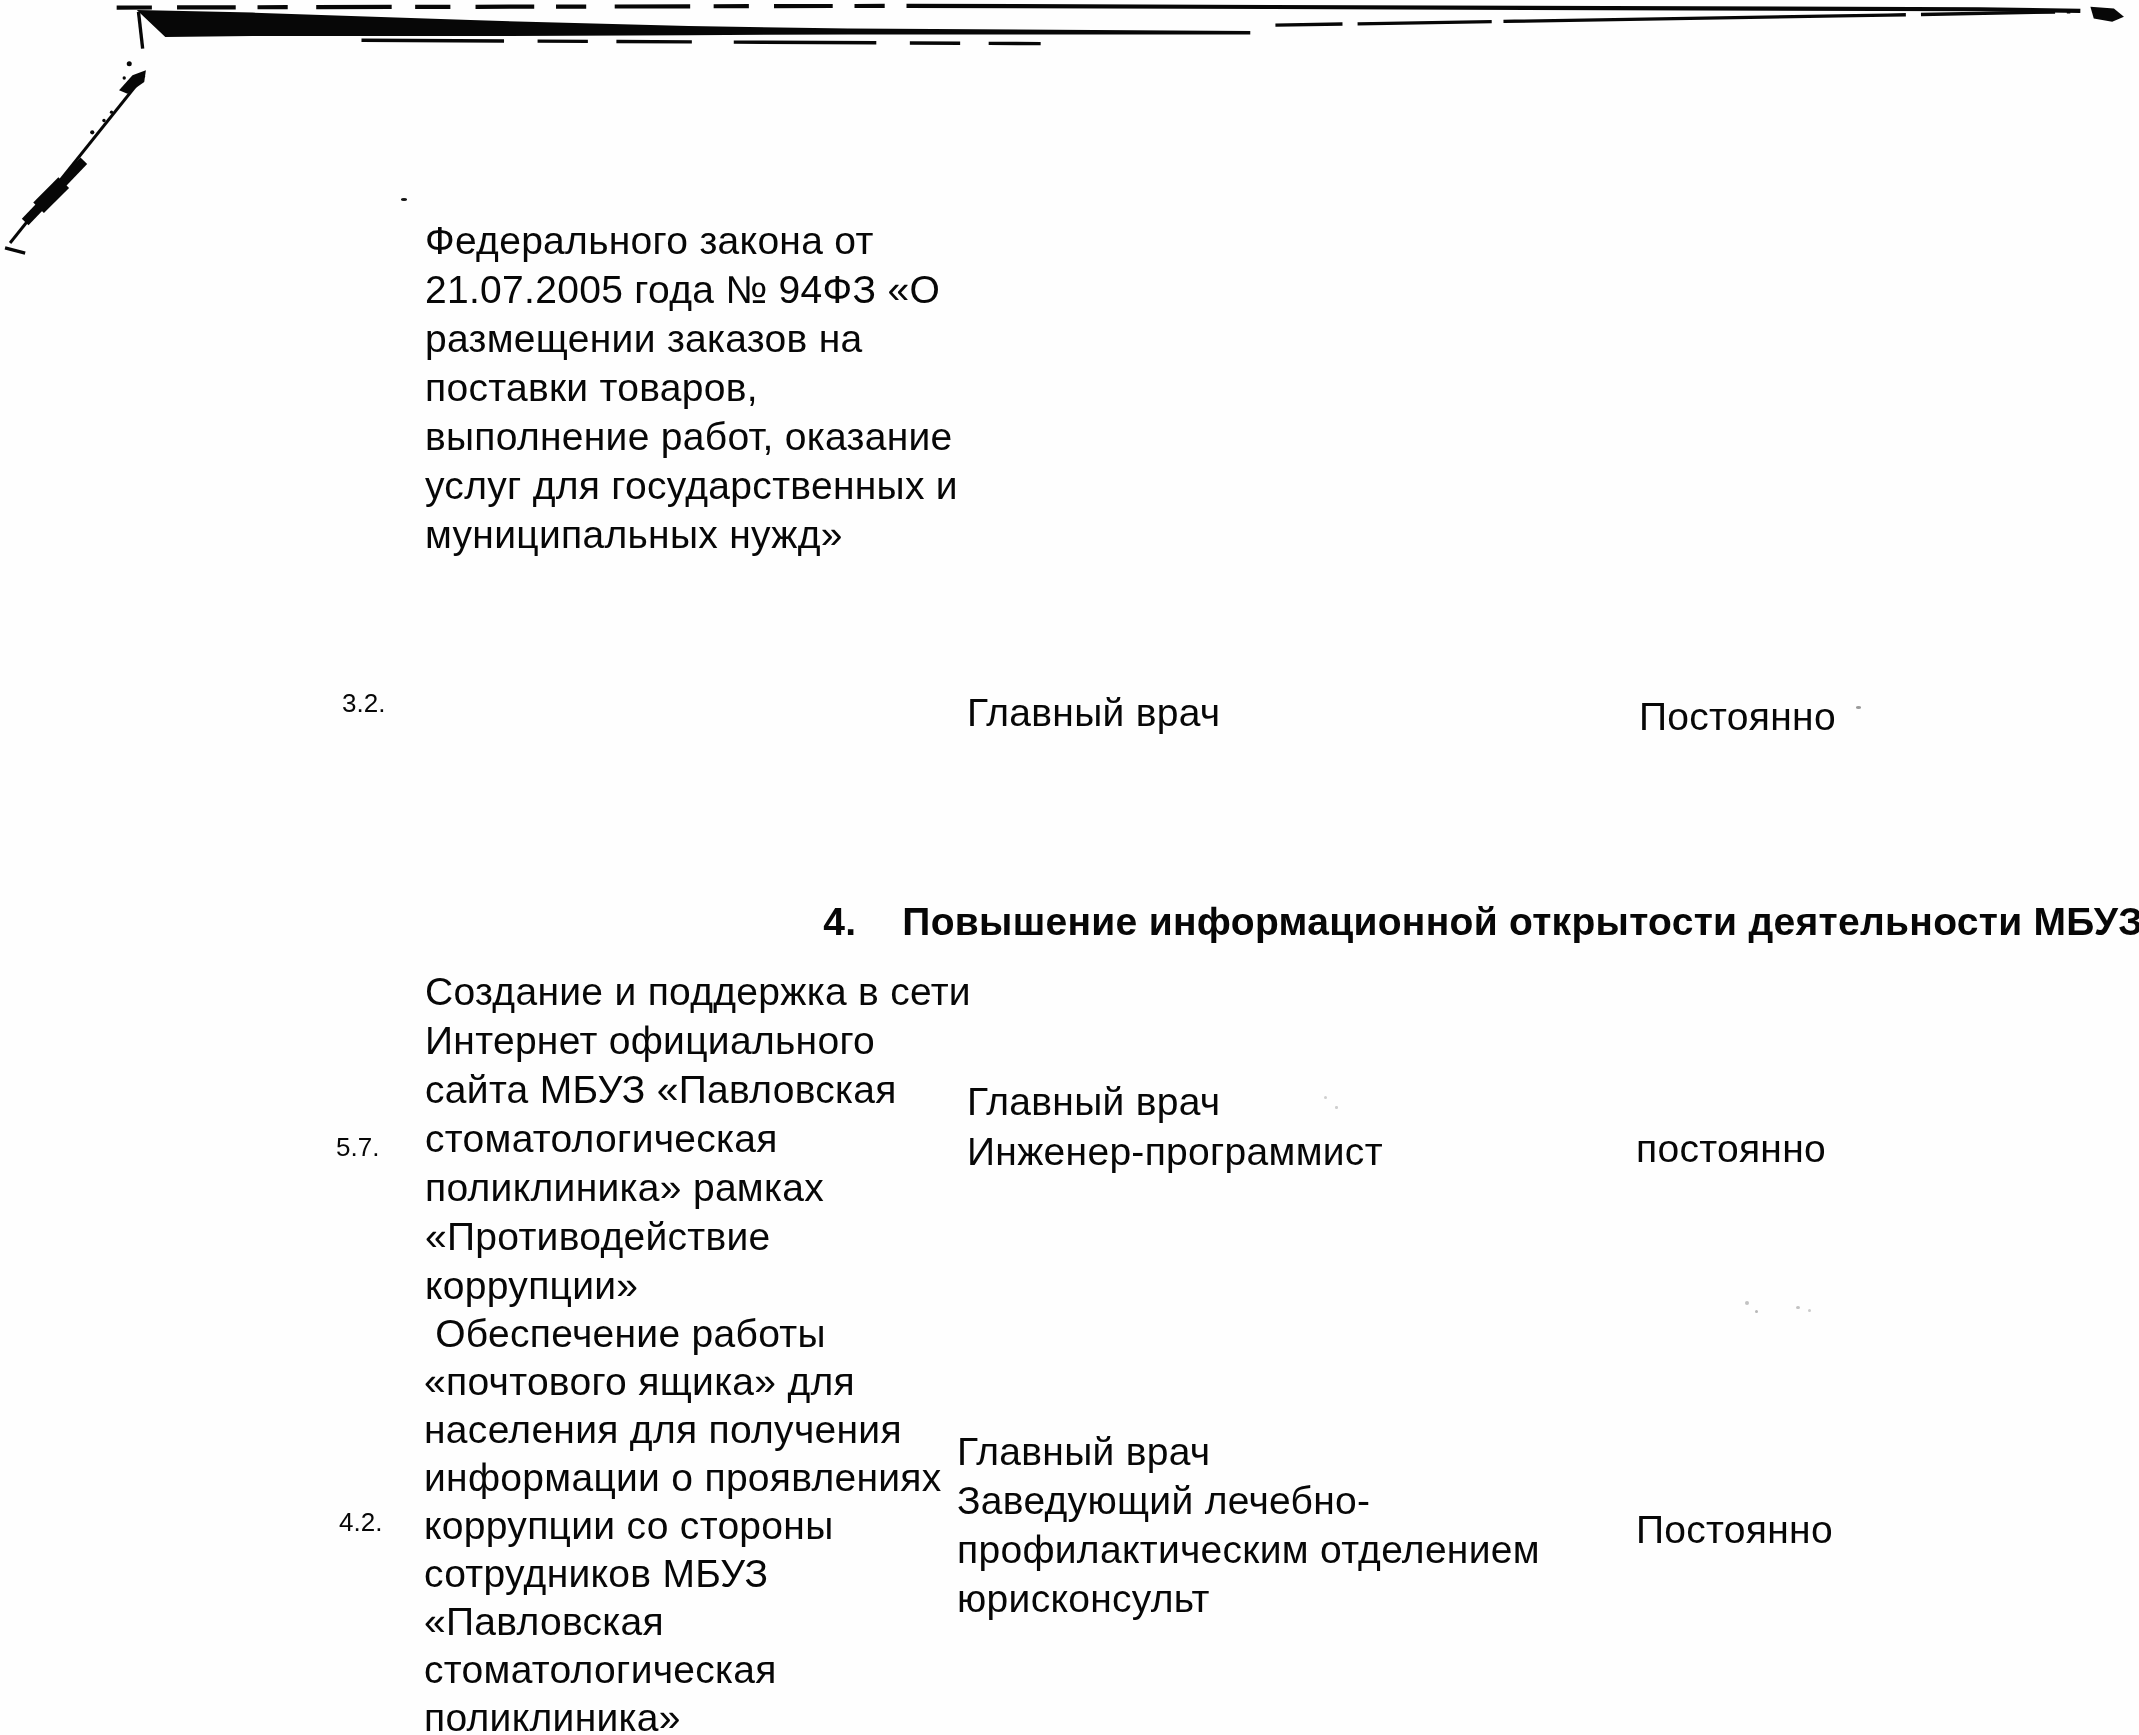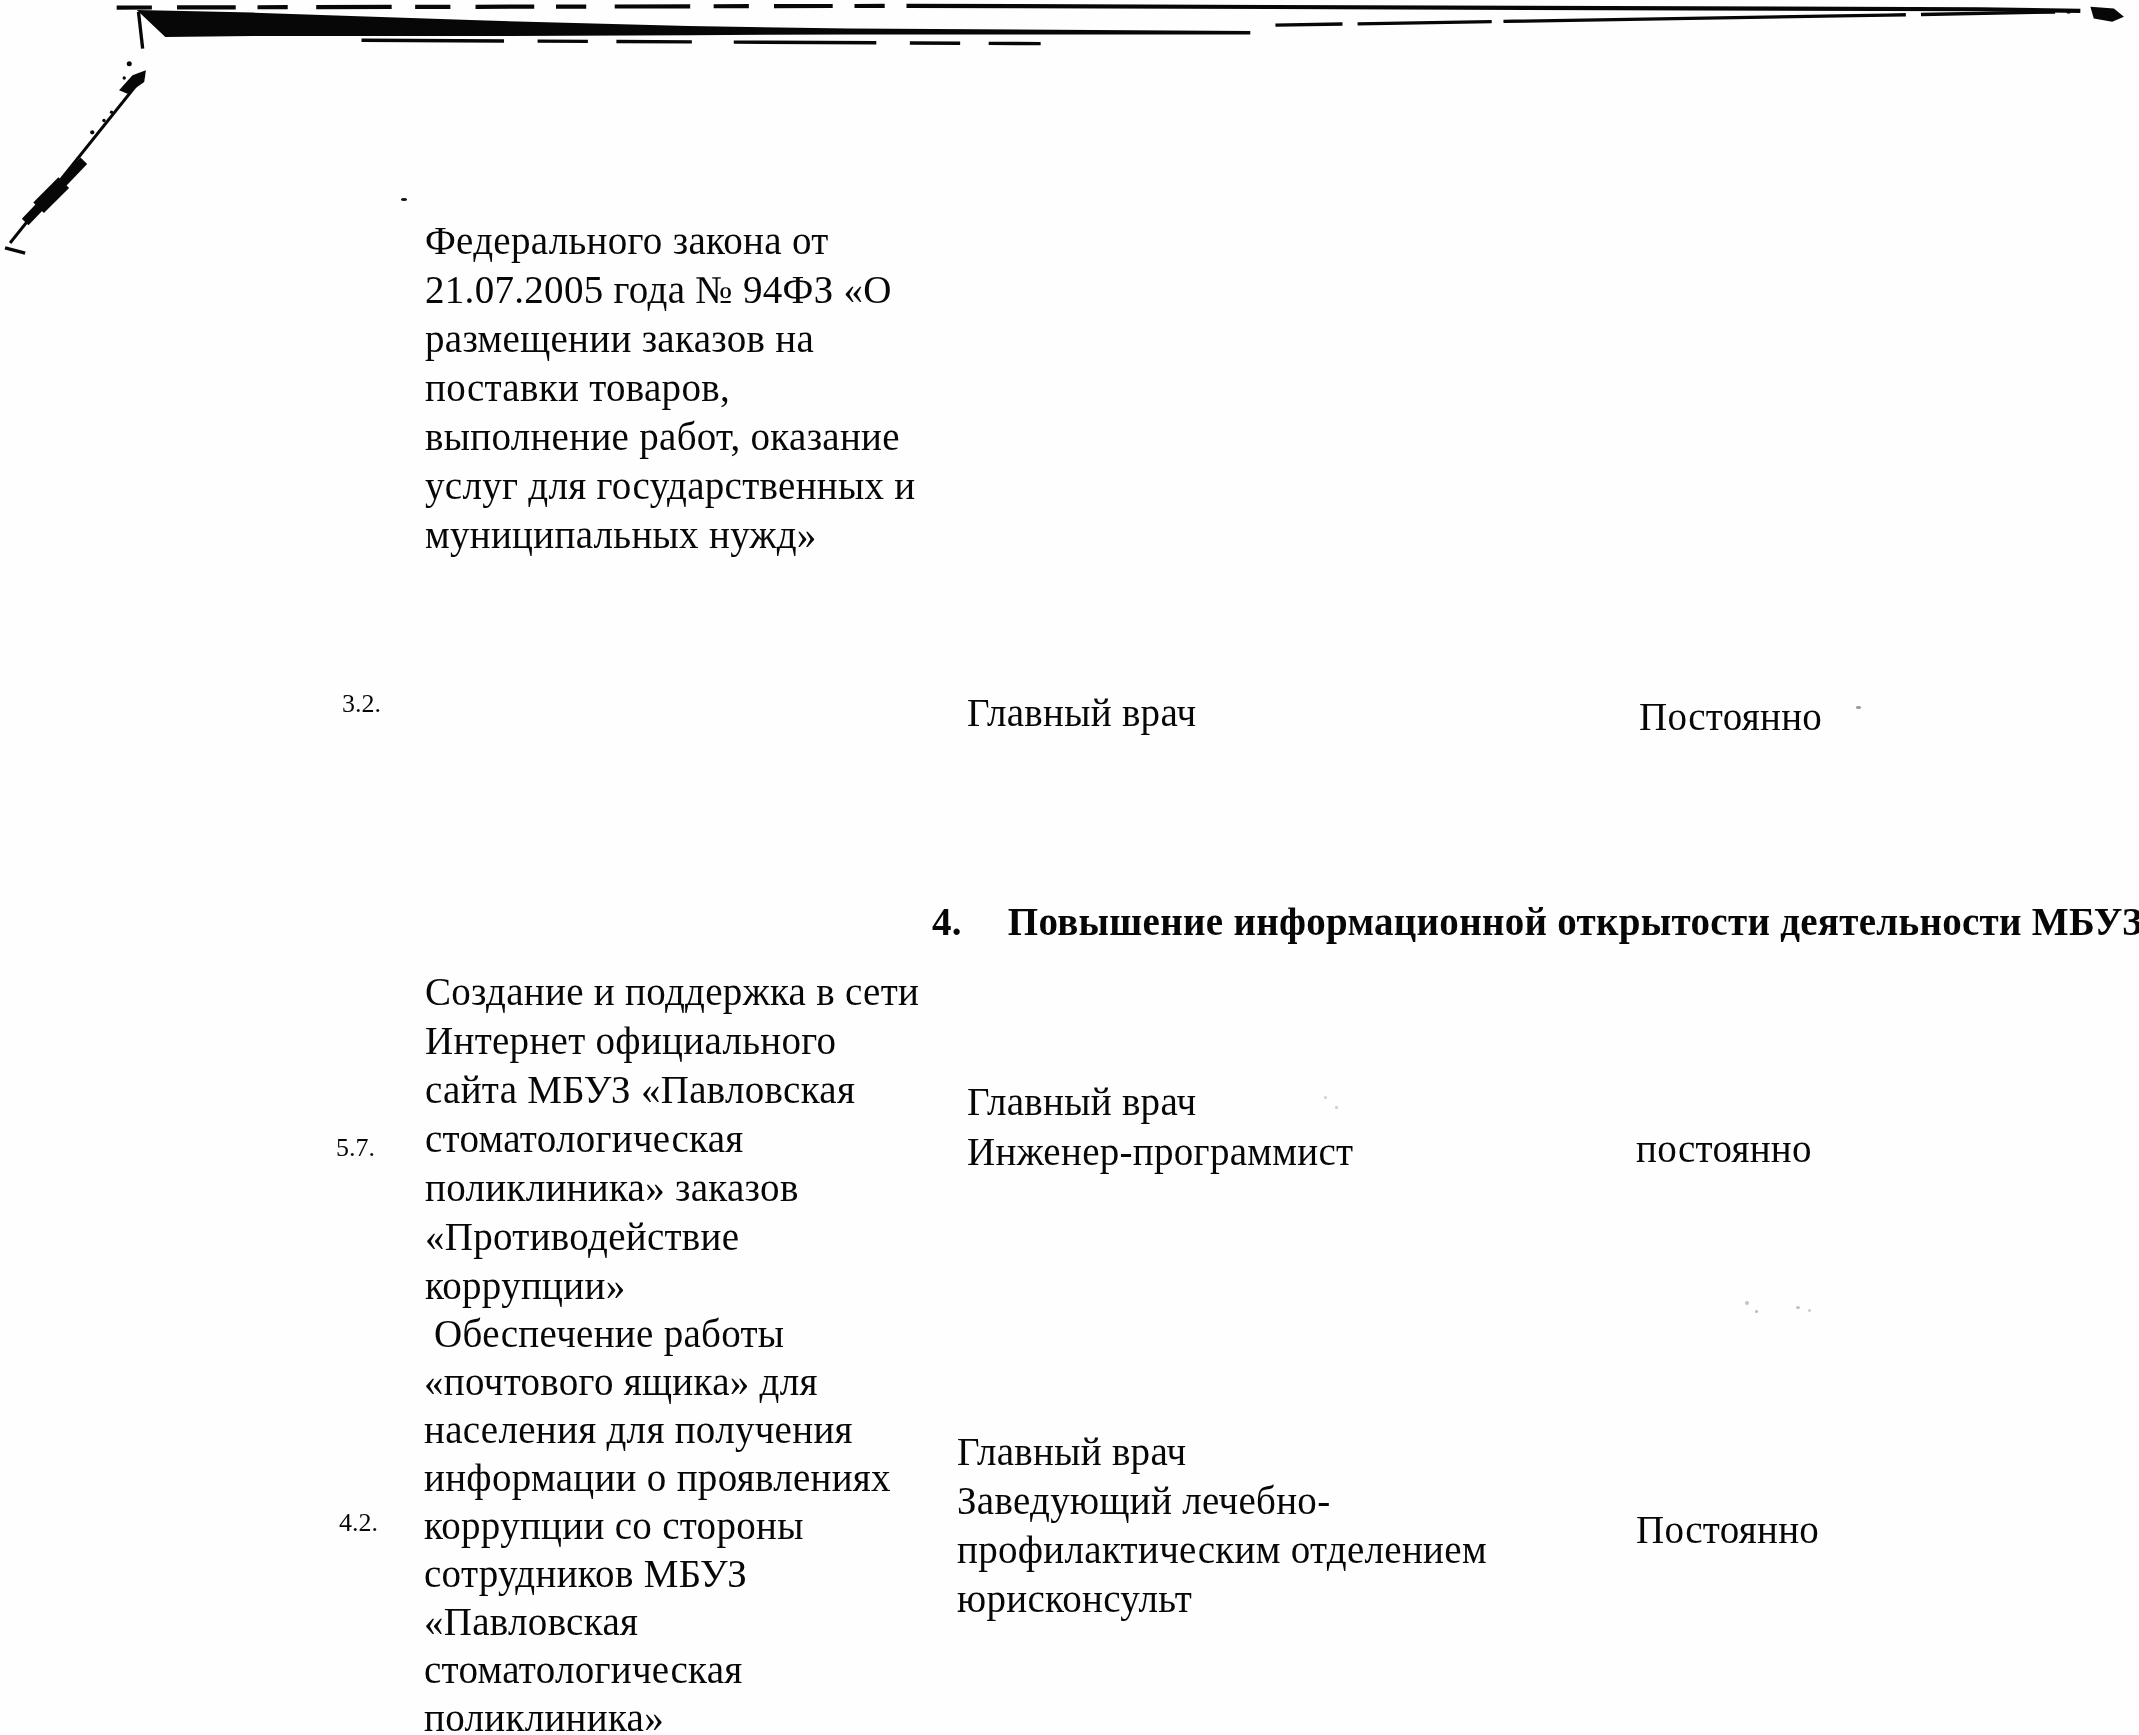--- a/index.html
+++ b/index.html
@@ -1,21 +1,21 @@
 <!DOCTYPE html>
 <html style="--ink: #070707; --paper: #fefefe;font-size:13.4px"><head>
 <meta charset="utf-8">
 <style>
   html,body{margin:0;padding:0;background:#e8e8e8;}
   .page{
     position:relative;
     width:2140px;height:1735px;
     background:var(--paper,#ffffff);
     overflow:hidden;
-    font-family:Liberation Serif, serif;
+    font-family:Liberation Sans, sans-serif;
     color:var(--ink,#060606);
   }
   .cell{
     position:absolute;
     white-space:pre-wrap;
     font-size:39px;
     line-height:49px;
     letter-spacing:0.3px;
   }
   .cell.tight{line-height:48px;}
@@ -75,21 +75,21 @@
 
   <div class="hdr">
     <div><span>4.</span><span class="gap"></span><span>Повышение информационной открытости деятельности МБУЗ</span></div>
   </div>
 
   <div class="num" style="left:336px;top:1123px;">5.7.</div>
   <div class="cell" style="left:425px;top:967px;width:554px;">Создание и поддержка в сети
 Интернет официального
 сайта МБУЗ «Павловская
 стоматологическая
-поликлиника» заказов
+поликлиника» рамках
 «Противодействие
 коррупции»</div>
   <div class="cell resp2" style="left:967px;top:1077px;width:654px;">Главный врач
 Инженер-программист</div>
   <div class="cell" style="left:1636px;top:1124px;width:269px;">постоянно</div>
 
   <div class="num" style="left:339px;top:1498px;">4.2.</div>
   <div class="cell tight" style="left:424px;top:1310px;width:554px;"> Обеспечение работы
 «почтового ящика» для
 населения для получения

